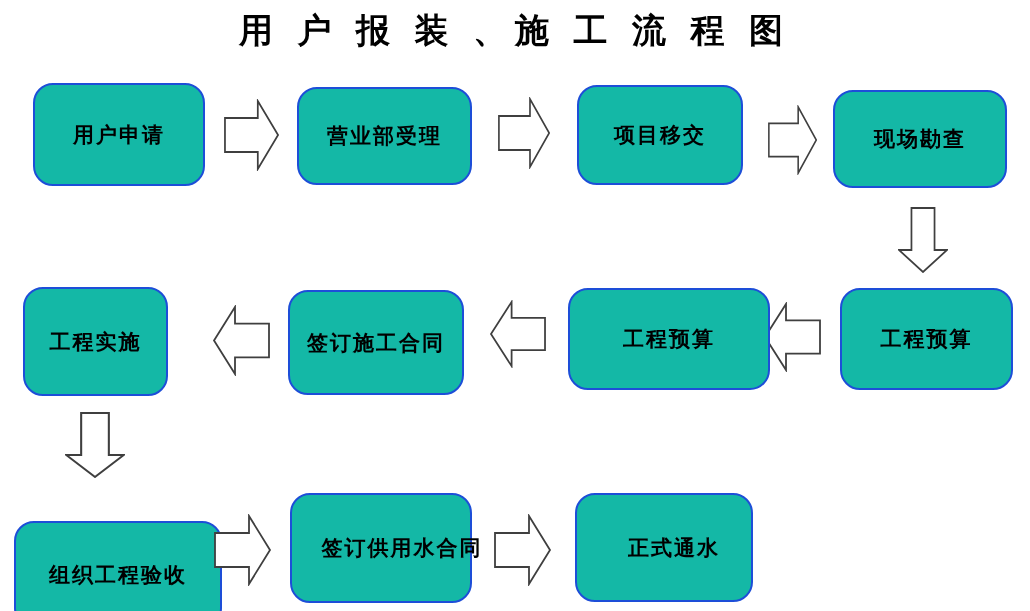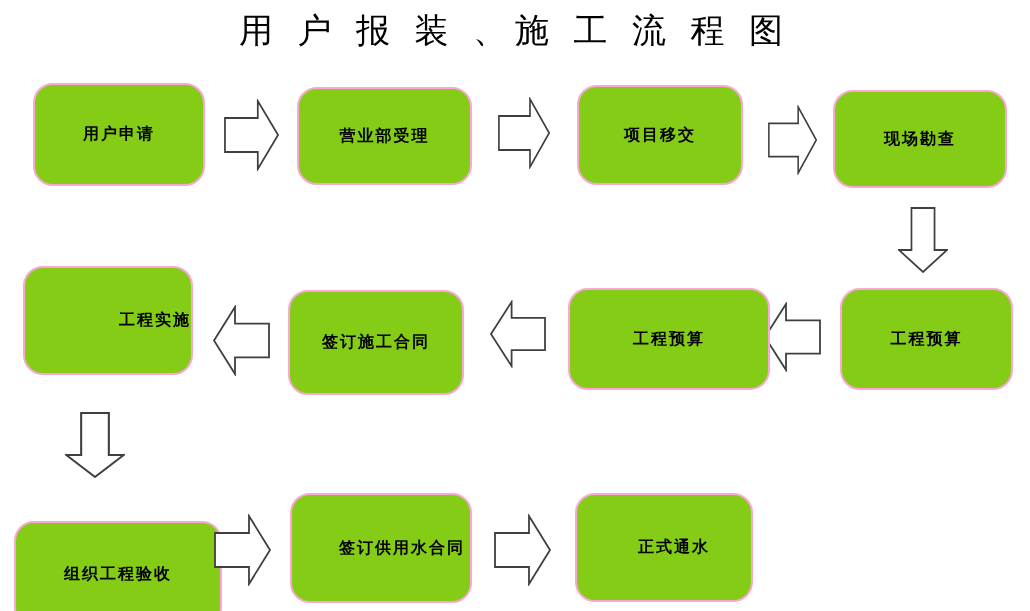--- a/index.html
+++ b/index.html
@@ -15,56 +15,56 @@
     background: #ffffff;
     overflow: hidden;
   }
   .title {
     position: absolute;
     left: 0;
     top: 8px;
     width: 100%;
     text-align: center;
     font-size: 34px;
-    font-weight: normal;
+    font-weight: bold;
     color: #000000;
     letter-spacing: 8px;
     white-space: nowrap;
   }
   .node {
     position: absolute;
     box-sizing: border-box;
-    background: #84cc16;
-    border: 2px solid #f9a8d4;
+    background: #14b8a6;
+    border: 2px solid #1d4ed8;
     border-radius: 20px;
     display: flex;
     align-items: center;
     justify-content: center;
-    font-size: 16px;
+    font-size: 21px;
     font-weight: bold;
     color: #000000;
     letter-spacing: 2px;
     white-space: nowrap;
   }
   .arrow { position: absolute; }
   .arrow polygon {
     fill: #ffffff;
     stroke: #3f3f3f;
     stroke-width: 1.8;
     stroke-linejoin: miter;
   }
   
   #n1  { left: 33px;  top: 83px;  width: 172px; height: 103px; }
   #n2  { left: 297px; top: 87px;  width: 175px; height: 98px;  }
   #n3  { left: 577px; top: 85px;  width: 166px; height: 100px; justify-content: center; }
   #n4  { left: 833px; top: 90px;  width: 174px; height: 98px;  }
   #n5  { left: 840px; top: 288px; width: 173px; height: 102px; }
   #n6  { left: 568px; top: 288px; width: 202px; height: 102px; }
   #n7  { left: 288px; top: 290px; width: 176px; height: 105px; }
-  #n8  { left: 23px;  top: 266px; width: 170px; height: 109px; justify-content: flex-end; }
+  #n8  { left: 23px;  top: 287px; width: 145px; height: 109px; }
   #n9  { left: 14px;  top: 493px; width: 208px; height: 107px; margin-top: 28px; }
   #n10 { left: 290px; top: 493px; width: 182px; height: 110px; padding-left: 42px; }
   #n11 { left: 575px; top: 493px; width: 178px; height: 109px; padding-left: 20px; }
   
   #a1  { left: 224px; top: 99px;  }
   #a2  { left: 498px; top: 97px;  }
   #a3  { left: 768px; top: 105px; }
   #a4  { left: 898px; top: 207px; }
   #a5  { left: 763px; top: 302px; }
   #a6  { left: 489px; top: 300px; }

